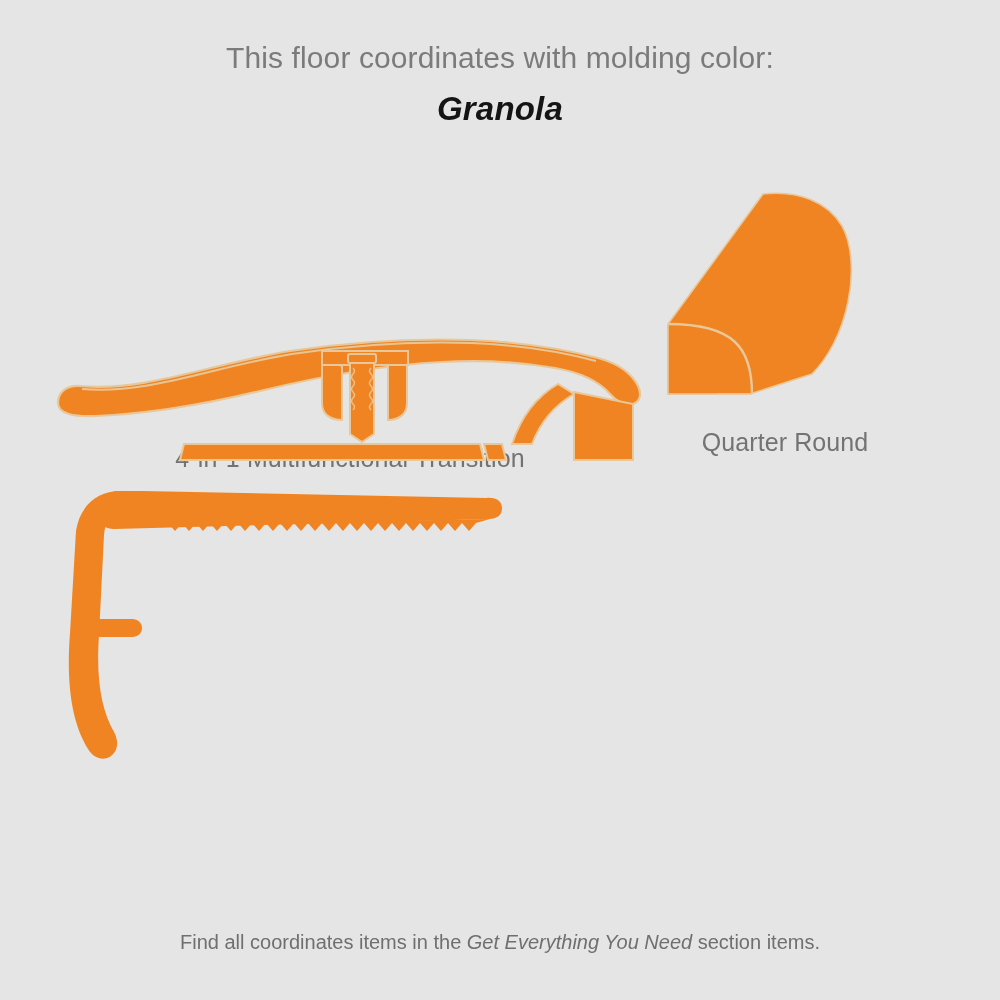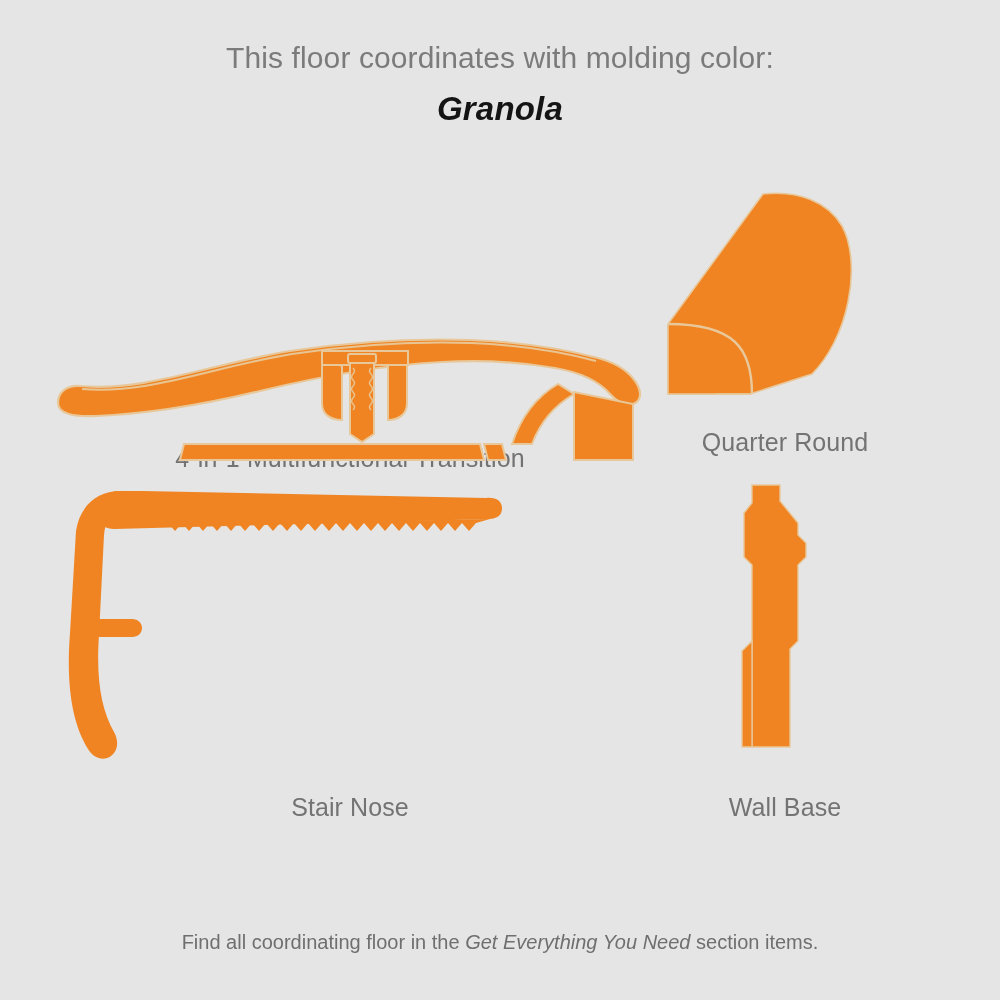--- a/index.html
+++ b/index.html
@@ -275,56 +275,22 @@
 
             <path d="M 47,146
                      L 82,146
                      C 88,146 92,150 92,155
                      C 92,160 88,164 82,164
                      L 46,164
                      Z"></path>
           </g>
         </svg>
       </div>
-      <div class="cell-label">Stair Nose</div>
     </div>
 
-    <div class="cell cell-wall">
-      <div class="cell-art">
-        <svg viewBox="0 0 310 290" preserveAspectRatio="xMidYMid meet" xmlns="http://www.w3.org/2000/svg">
-          <g>
-            <path d="M 122,12
-                     L 150,12
-                     L 150,28
-                     L 168,50
-                     L 168,62
-                     L 176,70
-                     L 176,84
-                     L 168,92
-                     L 168,168
-                     L 160,176
-                     L 160,274
-                     L 122,274
-                     L 122,176
-                     L 122,92
-                     L 114,84
-                     L 114,40
-                     L 122,30
-                     Z" fill="#F08422" stroke="#E8C89A" stroke-width="1.4"></path>
-
-            <path d="M 122,168
-                     L 112,178
-                     L 112,274
-                     L 122,274
-                     Z" fill="#F08422" stroke="#E8C89A" stroke-width="1.4"></path>
-          </g>
-        </svg>
-      </div>
-      <div class="cell-label">Wall Base</div>
-    </div>
 
   </div>
 
   <div class="footer">
-    <span>Find all coordinating floor in the </span><em>Get Everything You Need</em><span> section items.</span>
+    <span>Find all coordinates items in the </span><em>Get Everything You Need</em><span> section items.</span>
   </div>
 
 </div>
 
 </body></html>

